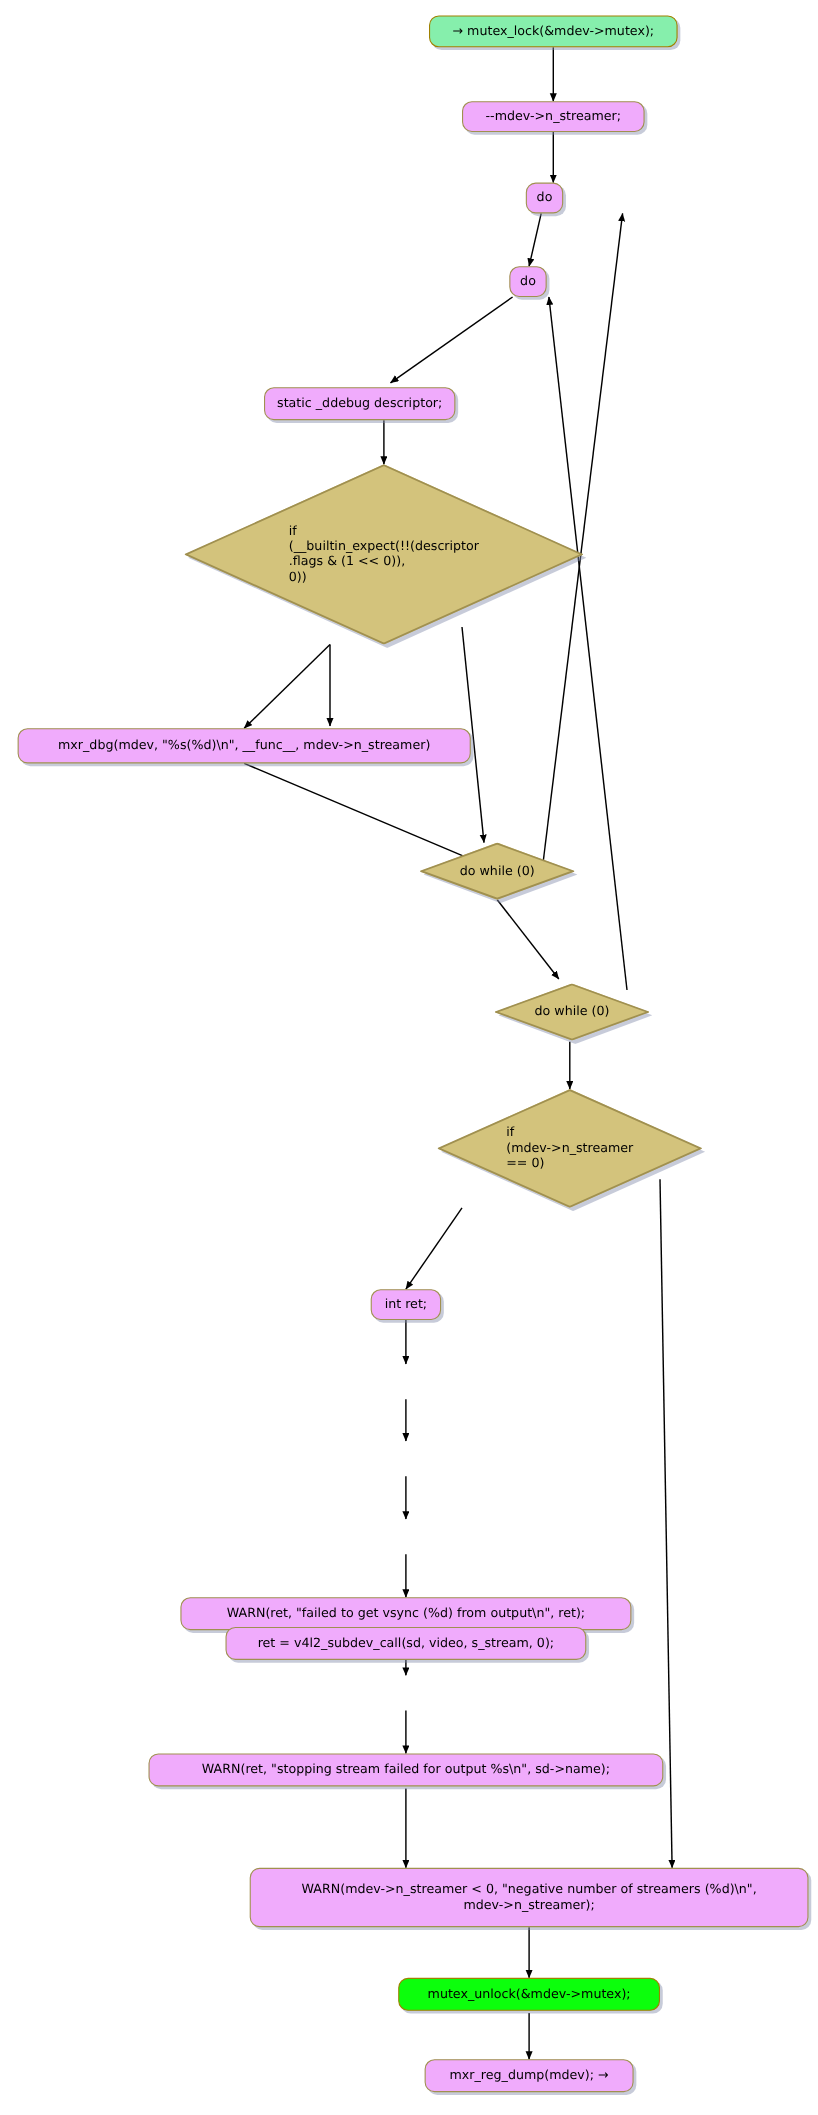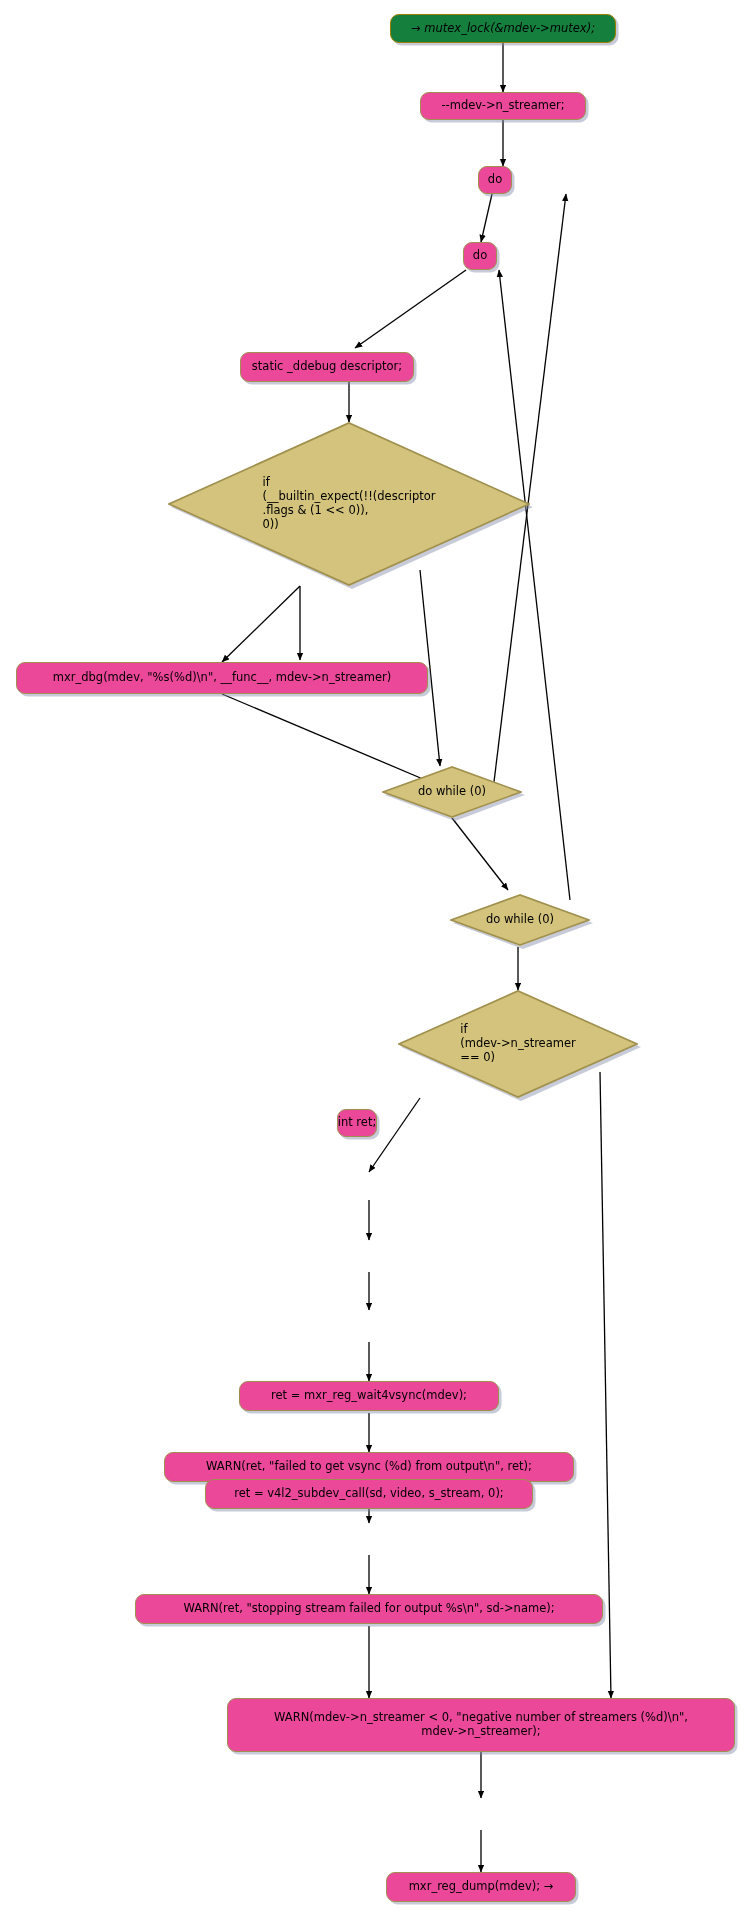--- a/index.html
+++ b/index.html
@@ -9,25 +9,25 @@
   }
   #canvas{position:absolute;left:0;top:0;width:744px;height:1923px;}
   svg#edges{position:absolute;left:0;top:0;width:744px;height:1923px;pointer-events:none;}
   .node{
     position:absolute;box-sizing:border-box;
     display:flex;align-items:center;justify-content:center;
     text-align:center;white-space:pre;line-height:1.18;
     color:#000000;z-index:3;
   }
   .rect{
-    background:#ec4899;border:1.2px solid #A09050;border-radius:9px;
+    background:#f0abfc;border:1.2px solid #A09050;border-radius:9px;
     box-shadow:2.5px 2.5px 0 0 rgba(130,140,170,0.45);
     padding:3px 8px;font-size:11.5px;
   }
-  .rect.red{background:#15803d;border-color:#A08000;font-style:italic;}
+  .rect.red{background:#86efac;border-color:#A08000;}
   .rect.green{background:#0CFF0C;border-color:#A08000;}
   .diamondwrap{position:absolute;z-index:3;}
   .diamondwrap .dshadow{
     position:absolute;left:3px;top:3px;width:100%;height:100%;
     background:rgba(130,140,170,0.45);
     clip-path:polygon(50% 0,100% 50%,50% 100%,0 50%);
   }
   .diamondwrap .dbody{
     position:absolute;left:0;top:0;width:100%;height:100%;
     background:#D3C37C;
@@ -149,31 +149,31 @@
     <div class="dshadow"></div>
     <div class="dbody"></div>
     <svg class="dedge" viewBox="0 0 240 108" preserveAspectRatio="none">
       <polygon points="120,1 239,54 120,107 1,54" fill="none" stroke="#A09050" stroke-width="1.6"></polygon>
     </svg>
     <div class="dtext">if
 (mdev-&gt;n_streamer
 == 0)</div>
   </div>
 
-  <div class="node rect" style="left:337px;top:1109px;width:40px;height:28px;">int ret;</div>
+  <div class="node rect" style="left:337px;top:1172px;width:64px;height:28px;">int ret;</div>
 
 
 
-  <div class="node rect" style="left:239px;top:1381px;width:260px;height:30px;">ret = mxr_reg_wait4vsync(mdev);</div>
 
   <div class="node rect" style="left:164px;top:1452px;width:410px;height:30px;">WARN(ret, "failed to get vsync (%d) from output\n", ret);</div>
 
   <div class="node rect" style="left:205px;top:1479px;width:328px;height:30px;">ret = v4l2_subdev_call(sd, video, s_stream, 0);</div>
 
   <div class="node rect" style="left:135px;top:1594px;width:468px;height:30px;">WARN(ret, "stopping stream failed for output %s\n", sd-&gt;name);</div>
 
   <div class="node rect" style="left:227px;top:1698px;width:508px;height:54px;">WARN(mdev-&gt;n_streamer &lt; 0, "negative number of streamers (%d)\n",
 mdev-&gt;n_streamer);</div>
 
+  <div class="node rect green" style="left:362px;top:1798px;width:238px;height:30px;">mutex_unlock(&amp;mdev-&gt;mutex);</div>
 
   <div class="node rect" style="left:386px;top:1872px;width:190px;height:30px;">mxr_reg_dump(mdev); →</div>
 
 </div>
 
 </body></html>

